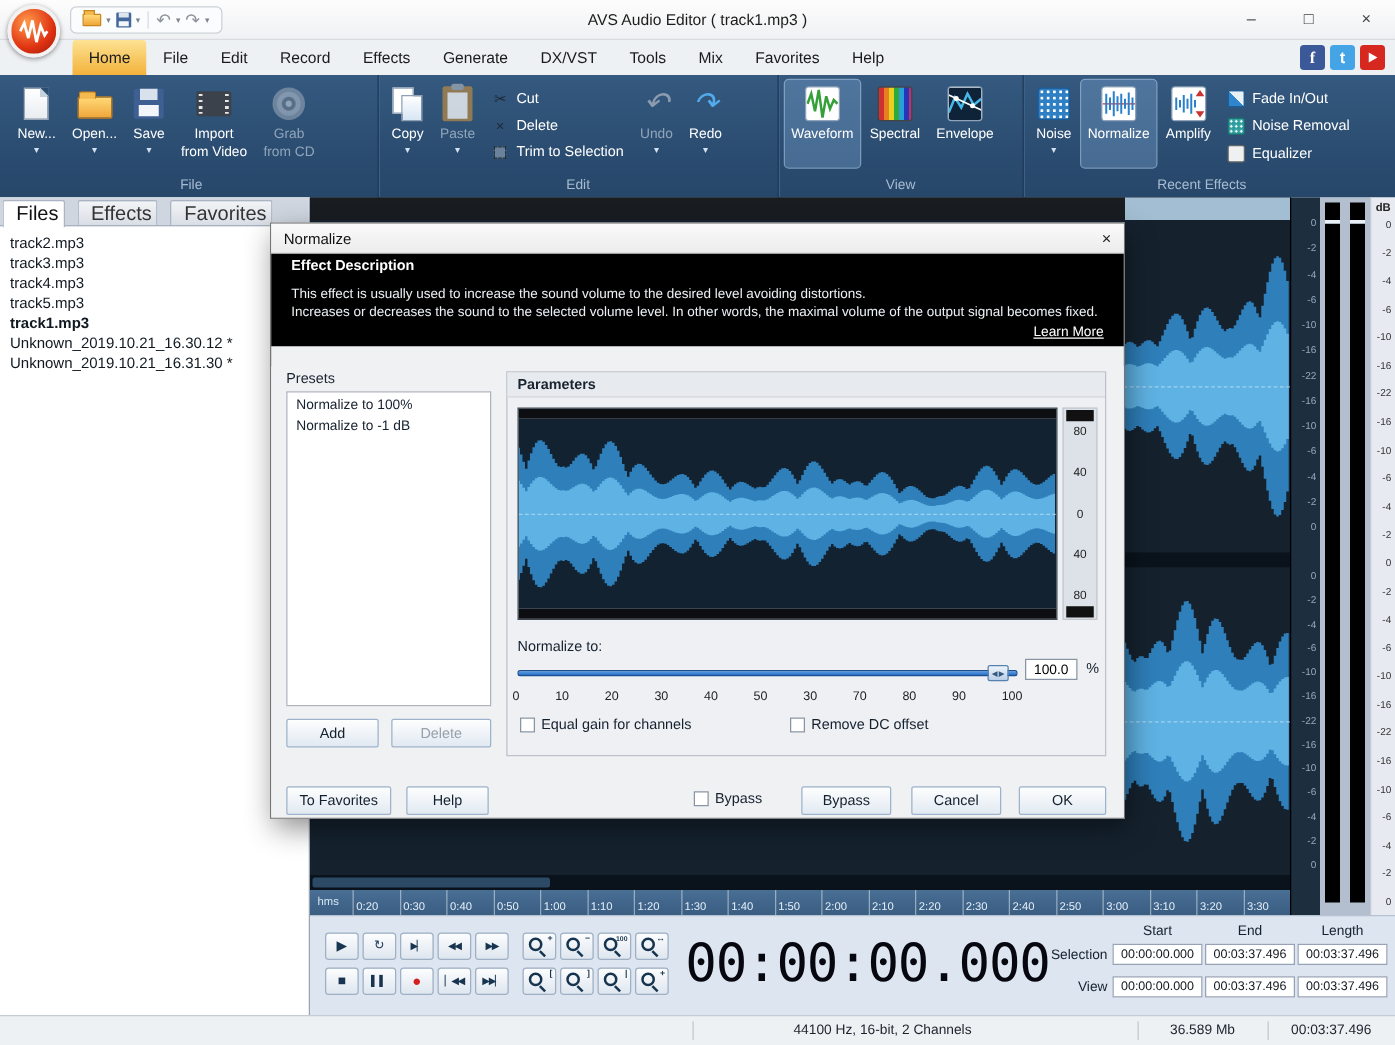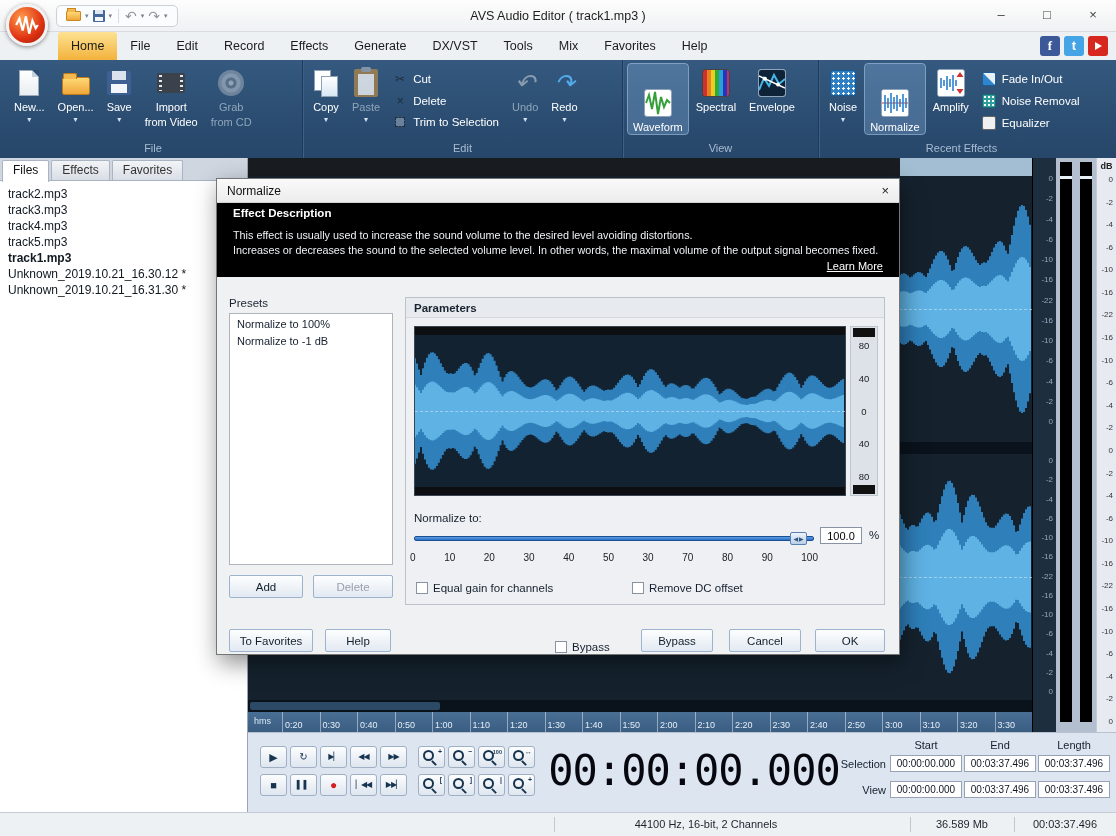--- a/index.html
+++ b/index.html
@@ -48,21 +48,21 @@
   .ribbon { position:absolute; left:0; top:60px; width:1116px; height:98px;
     background:linear-gradient(#35597f,#2a4c70 65%,#27476a); display:flex; padding:0 4px; }
   .rgroup { display:flex; flex-direction:column; height:98px; }
   .rgroup + .rgroup { border-left:1px solid #1e3a58; box-shadow:inset 1px 0 0 #3d6186; }
   .rbtns { display:flex; align-items:flex-start; gap:3px; flex:1; padding:4px 5px 0 5px; }
   .rbtn { display:flex; flex-direction:column; align-items:center; padding:3px 5px 0 5px;
     min-height:70px; border-radius:3px; cursor:pointer; }
   .rbtn .ic { height:32px; display:flex; align-items:center; justify-content:center; }
   .rlabel { color:#fff; font-size:11px; line-height:13px; margin-top:2px; white-space:nowrap; }
   .rcaret { color:#d3e1f0; font-size:8px; line-height:9px; margin-top:1px; }
-  .rbtn.selected { background:rgba(150,195,240,.28); outline:1px solid rgba(190,220,250,.55);justify-content:flex-end; }
+  .rbtn.selected { background:rgba(150,195,240,.28); outline:1px solid rgba(190,220,250,.55); }
   .rbtn.disabled .rlabel { color:#90a5bb; }
   .gname { color:#a7bcd3; font-size:11px; text-align:center; height:17px; line-height:15px; }
   .smallcol { display:flex; flex-direction:column; gap:4px; padding-top:6px; }
   .sbtn { display:flex; align-items:center; gap:6px; color:#fff; font-size:11.5px;
     padding:2px 5px; border-radius:2px; white-space:nowrap; cursor:pointer; }
   .sic { width:14px; text-align:center; font-size:12px; color:#1e2936; flex:none; line-height:14px; }
   .sic-trim { width:10px; height:10px; border:1px dashed #20303f; background:rgba(255,255,255,.3); margin:0 2px; }
   .glyph-ic { font-size:24px; line-height:30px; }
   .ic-new { width:20px; height:26px; background:linear-gradient(#ffffff,#e9edf1); border:1px solid #9aa8b8; position:relative; display:block; }
   .ic-new::after { content:''; position:absolute; right:-1px; top:-1px; width:0; height:0;
@@ -103,22 +103,22 @@
       radial-gradient(circle at 8.5px 9px,#e86c10 1.8px,transparent 2.2px),
       linear-gradient(90deg,trans 0, transparent 3px,#555 3px 4px,transparent 4px 8px,#555 8px 9px,transparent 9px);
     background-color:#eef0f2; }
   .dis-glyph { color:#8b9cae; }
   .en-glyph { color:#53abec; }
 
   
   .leftpanel { position:absolute; left:0; top:158px; width:248px; height:654px; background:#fff;
     border-right:1px solid #9aa4b2; }
   .ptabs { display:flex; height:23px; background:#cfd6e0; border-bottom:1px solid #a8b2c0; padding-top:2px; padding-left:2px; }
-  .ptab { padding:2px 10px 0 10px; font-size:12px; color:#333; background:linear-gradient(#f2f4f6,#d9dee6);
-    border:1px solid #aab4c2; border-bottom:none; margin-right:2px; border-radius:2px 2px 0 0; cursor:pointer; }
+  .ptab { padding:2px 4px 0 10px; font-size:16px; color:#333; background:linear-gradient(#f2f4f6,#d9dee6);
+    border:1px solid #aab4c2; border-bottom:none; margin-right:10px; border-radius:2px 2px 0 0; cursor:pointer; }
   .ptab.active { background:#fff; color:#111; height:22px; }
   .flist { padding:5px 0; }
   .fitem { padding:1px 8px; font-size:12px; color:#101820; white-space:nowrap; cursor:pointer; }
   .fitem.sel { font-weight:bold; }
 
   
   .editor { position:absolute; left:248px; top:158px; width:784px; height:554px; background:#14212d; }
   .ed-ruler { height:18px; background:#191d22; position:relative; }
   .ed-ruler-sel { position:absolute; right:0; top:0; bottom:0; width:132px; background:#a3bed2; }
   .ed-ch { position:relative; background:#15222e; overflow:hidden; }
@@ -214,21 +214,21 @@
   .slider-handle { position:absolute; left:376px; top:0; width:17px; height:13px;
     background:linear-gradient(#eef4fb,#b9cfe8); border:1px solid #5580b0; border-radius:2px;
     display:flex; align-items:center; justify-content:center; font-size:6px; color:#35597f; }
   .slider-handle::before { content:'◀'; margin-right:1px; }
   .slider-handle::after { content:'▶'; }
   .slider-value { position:absolute; left:414px; top:229px; width:42px; height:17px; background:#fff;
     border:1px solid #8894a4; font-size:11px; display:flex; align-items:center; justify-content:center; }
   .pct { position:absolute; left:463px; top:231px; font-size:11.5px; color:#15202e; }
   .slider-ticks { position:absolute; left:4px; top:254px; width:408px; display:flex; justify-content:space-between;
     font-size:10px; color:#222; }
-  .chk { position:absolute; display:flex; align-items:center; gap:5px; font-size:11.5px; color:#15202e; cursor:pointer;margin-top:8px; }
+  .chk { position:absolute; display:flex; align-items:center; gap:5px; font-size:11.5px; color:#15202e; cursor:pointer; }
   .chk .box { width:12px; height:12px; background:#fff; border:1px solid #8894a4; display:inline-block; flex:none; }
 </style>
 </head>
 <body>
 
 <div id="app">
 
   <div class="titlebar">
     <div class="logo">
       <svg viewBox="0 0 24 24">

